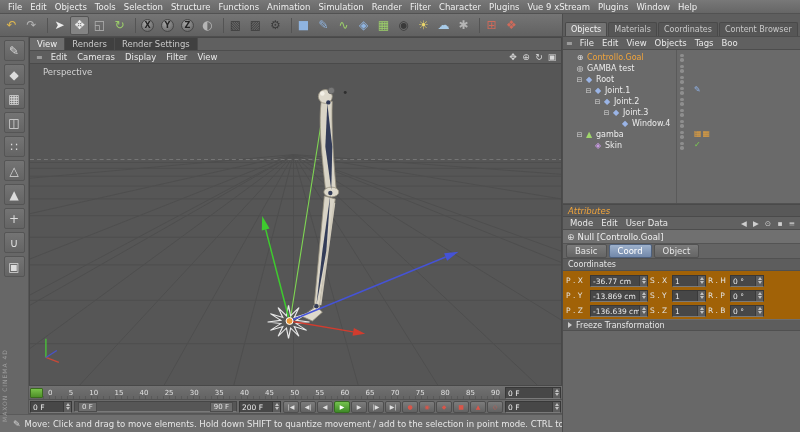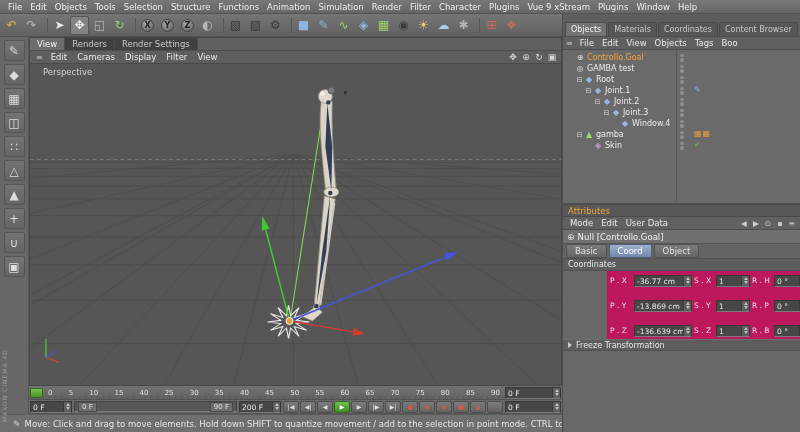--- a/index.html
+++ b/index.html
@@ -86,38 +86,38 @@
   .sel .om-label{color:#f0a43c;}
   .ico-white .om-ico{color:#e2e2e2}.ico-blue .om-ico{color:#9ab4e6}
   .ico-green .om-ico{color:#9fd66b}.ico-purple .om-ico{color:#c79ae0}
   .om-dots{position:absolute;left:117px;top:1.5px;display:flex;flex-direction:column;gap:1px;}
   .om-dots i{width:3.5px;height:3.5px;border-radius:50%;background:#8e8e8e;}
   .om-tags{position:absolute;left:131px;top:0;font-size:8px;letter-spacing:1px;}
   .tag-blue .om-tags{color:#8fb2e8}.tag-green .om-tags{color:#7cd24f}.tag-orange .om-tags{color:#e8a23c}
 
   .attr-title{height:13px;background:#585858;border-top:1px solid #4a4a4a;border-bottom:1px solid #4a4a4a;
     display:flex;align-items:center;padding:0 5px;flex:none;}
-  .attr-title span{color:#f0a43c;font-size:8.5px;}
+  .attr-title span{color:#f0a43c;font-size:8.5px;font-style:italic;}
   .attr-menubar{height:13px;display:flex;align-items:center;background:#616161;
     border-bottom:1px solid #4d4d4d;flex:none;padding:0 3px;}
   .attr-menu{display:flex;}
   .attr-menu-item{padding:0 4px;font-size:8.5px;color:#e8e8e8;}
   .attr-micons{display:flex;gap:2px;}
   .attr-micon{font-size:7.5px;color:#cfcfcf;width:10px;text-align:center;}
   .attr-obj{height:14px;display:flex;align-items:center;background:#707070;
     border-bottom:1px solid #545454;padding:0 4px;font-size:8.5px;color:#f0f0f0;flex:none;gap:3px;}
   .om-micon2{color:#dcdcdc;font-size:9px;}
   .attr-tabs{height:15px;display:flex;gap:2px;padding:1px 3px;background:#646464;
     border-bottom:1px solid #515151;flex:none;align-items:center;}
   .attr-tab{padding:1px 8px;font-size:8.5px;color:#e4e4e4;
     background:linear-gradient(#7b7b7b,#656565);border:1px solid #525252;border-radius:2px;}
   .attr-tab.active{background:linear-gradient(#9db1cc,#7288aa);color:#ffffff;border-color:#4e607c;}
   .attr-section{height:12px;background:#5d5d5d;border-bottom:1px solid #505050;
     display:flex;align-items:center;padding:0 5px;font-size:8px;color:#e6e6e6;flex:none;}
-  .coord-grid{padding:3px 3px 2px;display:flex;flex-direction:column;gap:12px;background:#be185d;flex:none;margin-left:44px;}
+  .coord-grid{padding:3px 3px 2px;display:flex;flex-direction:column;gap:2px;background:#a16207;flex:none;}
   .coord-row{display:flex;align-items:center;gap:2px;height:13px;}
   .cl{font-size:7.5px;color:#e2e2e2;width:22px;flex:none;white-space:nowrap;}
   .cl.cs{width:20px;}
   .field{display:flex;align-items:stretch;background:#474747;border:1px solid #383838;
     border-bottom-color:#7a7a7a;height:12px;overflow:hidden;flex:none;}
   .field .val{flex:1;font-size:7.5px;padding:1px 2px 0;color:#ececec;white-space:nowrap;overflow:hidden;}
   .spin{width:8px;background:#5e5e5e;border-left:1px solid #3a3a3a;display:flex;flex-direction:column;
     align-items:center;justify-content:center;gap:1px;flex:none;}
   .spin i{width:0;height:0;border-left:2.5px solid transparent;border-right:2.5px solid transparent;display:block;}
   .spin i.up{border-bottom:3px solid #c2c2c2;}

